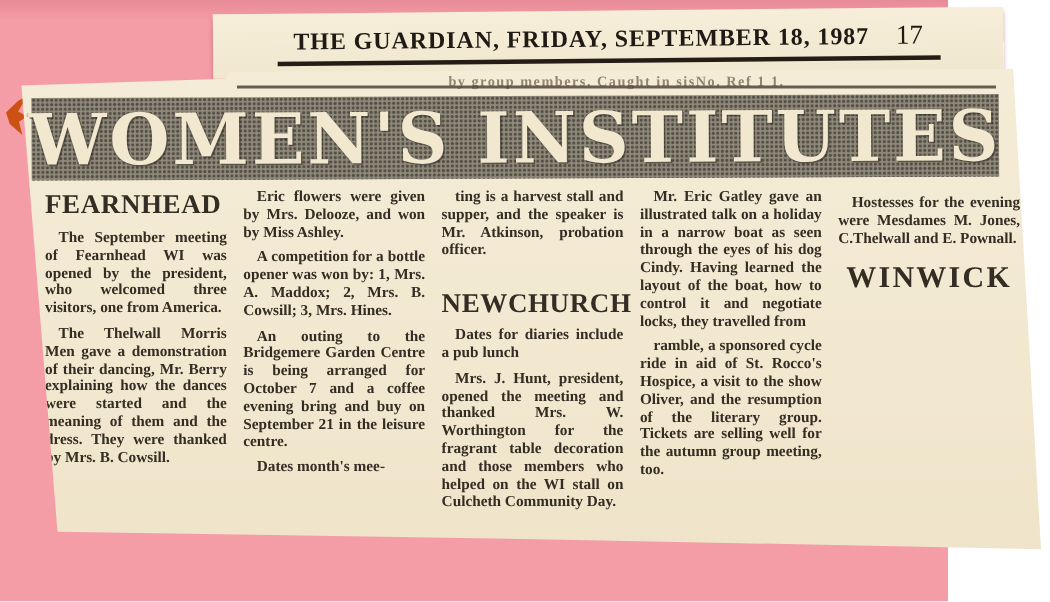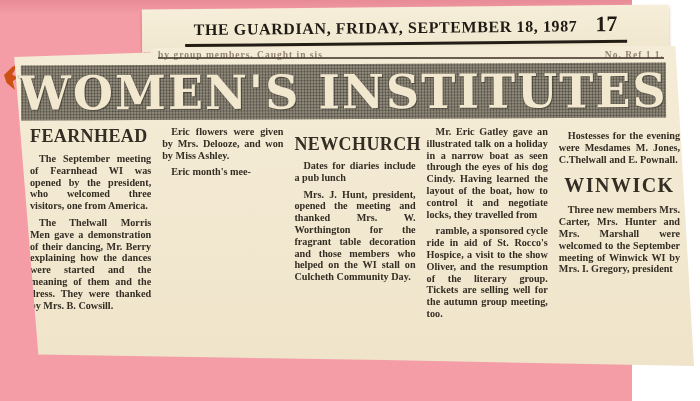--- a/index.html
+++ b/index.html
@@ -9,42 +9,42 @@
         background:linear-gradient(180deg,#e78b97 0,#f49da7 14px,#f49da7 100%);}
 
   
   .masthead{position:absolute;left:142px;top:7px;width:527px;height:43px;
             background:linear-gradient(180deg,#f6eed9,#f1e7cf);
             transform:rotate(-0.55deg);
             box-shadow:0 3px 3px rgba(150,60,72,.45);
             display:flex;flex-direction:column;align-items:center;justify-content:center;}
   .masthead-line{display:flex;align-items:baseline;white-space:nowrap;color:#1f1a14;}
   .masthead-title{font-weight:700;font-size:16px;letter-spacing:0.6px;}
-  .masthead-page{font-weight:700;font-size:22px;margin-left:18px;}
+  .masthead-page{font-weight:400;font-size:18px;margin-left:18px;}
   .masthead-rule{width:442px;height:3px;background:#231d16;margin-top:3px;}
 
   
   .red-mark{position:absolute;left:4px;top:64px;width:14px;height:26px;
             background:#cd5114;
             clip-path:polygon(0 42%,58% 12%,100% 0,58% 40%,100% 52%,62% 66%,78% 100%,18% 72%);}
 
   
   .clipping{position:absolute;left:6px;top:46px;width:688px;height:324px;
             background:linear-gradient(180deg,#f5ecd7 0,#f2e8d0 60%,#efe4c9 100%);
             clip-path:polygon(1.2% 3.4%,21% 2%,21.4% 0.6%,97.3% 0%,100% 98.8%,55% 96.9%,4.7% 95.2%);
             box-shadow:0 3px 4px rgba(150,60,72,.4);
             color:#342d23;}
 
   
   .cut-line{position:absolute;left:152px;top:4px;width:506px;height:13px;}
   .cut-line .frag{position:relative;font-weight:700;font-size:9.5px;letter-spacing:1px;
                   color:rgba(120,106,88,.8);white-space:nowrap;}
   .cut-line .strike{position:absolute;left:0;top:7px;width:100%;height:2px;
                     background:rgba(70,58,46,.8);}
-  .cut-line .row{display:flex;justify-content:space-between;}
+  .cut-line .row{display:flex;justify-content:center;}
 
   
   .band{position:absolute;left:15px;top:18px;width:645px;height:55px;
         background-color:#8f897a;
         background-image:radial-gradient(circle,#544f46 0.8px,rgba(84,79,70,0) 1.3px);
         background-size:3px 3px;
         display:flex;align-items:center;justify-content:center;
         transform:rotate(-0.25deg);}
   .band-title{font-family:"DejaVu Serif", serif;font-weight:700;font-size:46px;
               letter-spacing:2px;color:#f2e8cf;white-space:nowrap;
@@ -52,21 +52,21 @@
               text-shadow:1px 1px 0 rgba(50,46,38,.55), -1px 0 0 rgba(50,46,38,.25);}
 
   
   .columns{position:absolute;left:24px;top:80px;width:650px;
            display:flex;gap:11px;}
   .col{flex:1 1 0;min-width:0;font-weight:700;font-size:10.2px;line-height:11.8px;
        text-align:justify;}
   .col p{margin:0 0 5px;text-indent:9px;}
   .sec-head{font-weight:700;font-size:18px;line-height:20px;letter-spacing:0.4px;
             margin:0 0 7px;text-align:left;white-space:nowrap;}
-  .sec-head.mid{margin:8px 0 6px;}
+  .sec-head.mid{margin:19px 0 6px;}
   .sec-head.lg{font-size:20px;text-align:center;letter-spacing:1.5px;margin:10px 0 9px;}
   .col5-offset{padding-top:4px;}
 </style>
 </head>
 <body>
 
 <div class="page">
 
   <div class="masthead">
     <div class="masthead-line">
@@ -95,35 +95,37 @@
     <div class="columns">
 
       <div class="col">
         <h2 class="sec-head">FEARNHEAD</h2>
         <p>The September meeting of Fearnhead WI was opened by the president, who welcomed three visitors, one from America.</p>
         <p>The Thelwall Morris Men gave a demonstration of their dancing, Mr. Berry explaining how the dances were started and the meaning of them and the dress. They were thanked by Mrs. B. Cowsill.</p>
       </div>
 
       <div class="col">
         <p>Eric flowers were given by Mrs. Delooze, and won by Miss Ashley.</p>
-        <p>Eric month's mee-</p>
+        <p>A competition for a bottle opener was won by: 1, Mrs. A. Maddox; 2, Mrs. B. Cowsill; 3, Mrs. Hines.</p>
+        <p>An outing to the Bridgemere Garden Centre is being arranged for October 7 and a coffee evening bring and buy on September 21 in the leisure centre.</p>
+        <p>Dates month's mee-</p>
       </div>
 
       <div class="col">
+        <p>ting is a harvest stall and supper, and the speaker is Mr. Atkinson, probation officer.</p>
         <h2 class="sec-head mid">NEWCHURCH</h2>
         <p>Dates for diaries include a pub lunch</p>
         <p>Mrs. J. Hunt, president, opened the meeting and thanked Mrs. W. Worthington for the fragrant table decoration and those members who helped on the WI stall on Culcheth Community Day.</p>
       </div>
 
       <div class="col">
         <p>Mr. Eric Gatley gave an illustrated talk on a holiday in a narrow boat as seen through the eyes of his dog Cindy. Having learned the layout of the boat, how to control it and negotiate locks, they travelled from</p>
         <p>ramble, a sponsored cycle ride in aid of St. Rocco's Hospice, a visit to the show Oliver, and the resumption of the literary group. Tickets are selling well for the autumn group meeting, too.</p>
       </div>
 
       <div class="col col5-offset">
         <p>Hostesses for the evening were Mesdames M. Jones, C.Thelwall and E. Pownall.</p>
         <h2 class="sec-head lg">WINWICK</h2>
-        <p>Three new members Mrs. Carter, Mrs. Hunter and Mrs. Marshall were welcomed to the September meeting of Winwick WI by Mrs. I. Gregory, president</p>
       </div>
 
     </div>
   </div>
 </div>
 
 </body></html>

